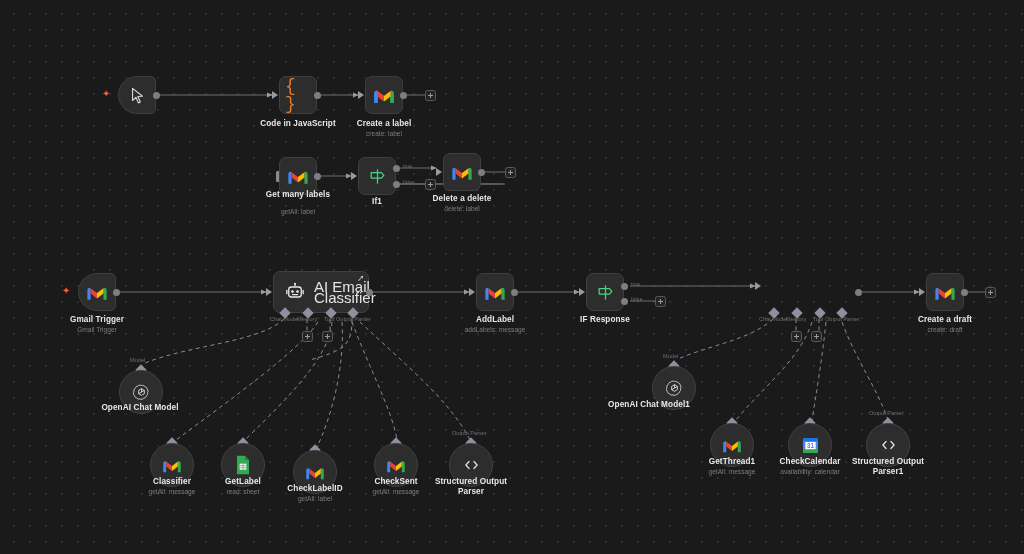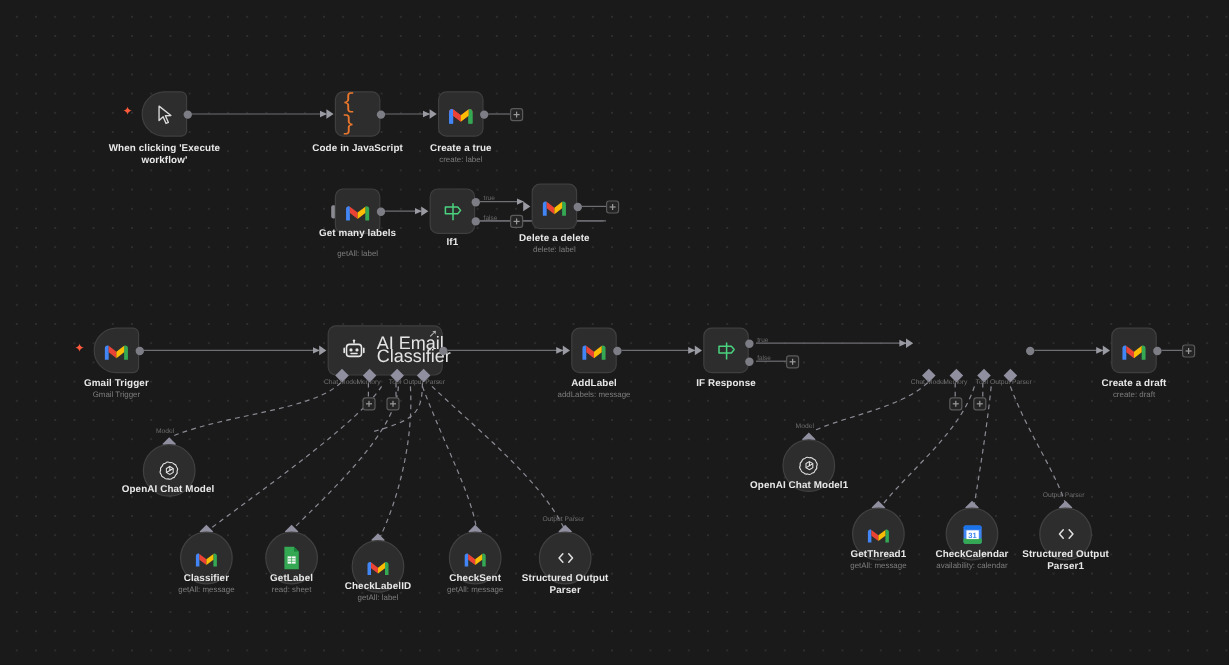--- a/index.html
+++ b/index.html
@@ -169,22 +169,20 @@
 
   <div class="sparkle" style="left:102px;top:89px;">✦</div>
   <div class="node trigger" style="left:118px;top:76px;width:38px;height:38px;">
     <span class="nicon">
       <svg width="17" height="17" viewBox="0 0 24 24">
           <path d="M5 2 L19 13 L12.5 13.4 L16 21.2 L13.2 22.4 L9.8 14.6 L5 19 Z" fill="none" stroke="#d9d9d9" stroke-width="1.6" stroke-linejoin="round"></path>
         </svg>
     </span>
   </div>
   <div class="port" style="left:153px;top:91.5px;"></div>
-  <div class="label" style="left:70px;top:119px;width:134px;">When clicking 'Execute
-workflow'</div>
 
   <div class="arrowin" style="left:272px;top:90.5px;"></div>
   <div class="node" style="left:279px;top:76px;width:38px;height:38px;">
     <span class="nicon">
       <span style="color:#e8762c;font-size:18px;font-family:'Liberation Mono',monospace;line-height:18px;">{ }</span>
     </span>
   </div>
   <div class="port" style="left:314px;top:91.5px;"></div>
   <div class="label" style="left:231px;top:119px;width:134px;">Code in JavaScript</div>
 
@@ -208,21 +206,21 @@
         </g>
         <path d="M10 8.6 L10 34 H3 V12.5 C3 8.8 7 6.5 10 8.6 z" fill="#4285f4"></path>
         <path d="M45 12.5 V34 h-7 V8.6 C41 6.5 45 8.8 45 12.5 z" fill="#34a853"></path>
         <path d="M10 8.6 L24 19.3 L24 31 L10 20.3 z" fill="#ea4335"></path>
         <path d="M38 8.6 L24 19.3 L24 31 L38 20.3 z" fill="#fbbc04"></path>
       </svg>
     </span>
   </div>
   <div class="port" style="left:400px;top:91.5px;"></div>
   <div class="plusbtn" style="left:425px;top:89.5px;"></div>
-  <div class="label" style="left:317px;top:119px;width:134px;">Create a true</div>
+  <div class="label" style="left:317px;top:119px;width:134px;">Create a label</div>
   <div class="sublabel" style="left:317px;top:130px;width:134px;">create: label</div>
 
   <div class="inport" style="left:276px;top:170.5px;"></div>
   <div class="node" style="left:279px;top:157px;width:38px;height:38px;">
     <span class="nicon">
       <svg width="22" height="17" viewBox="0 0 48 36">
         <path d="M10 8.6 L10 34 H3 V12.5 C3 8.8 7 6.5 10 8.6 z" fill="#4285f4"></path>
         <path d="M45 12.5 V34 h-7 V8.6 C41 6.5 45 8.8 45 12.5 z" fill="#34a853"></path>
         <path d="M10 8.6 L24 19.3 L24 31 L10 20.3 z" fill="#ea4335"></path>
         <path d="M38 8.6 L24 19.3 L24 31 L38 20.3 z" fill="#fbbc04"></path>
@@ -457,21 +455,21 @@
   <div class="diamond" style="left:670px;top:362px;"></div>
   <div class="subnode" style="left:652px;top:366px;">
     <span class="nicon">
       <svg width="19" height="19" viewBox="0 0 24 24" fill="none" stroke="#e3e3e3" stroke-width="1.1">
         <path d="M12 3.2c-1.6-.9-3.5-.6-4.7.7-1.7.2-3 1.5-3.4 3.1-1.4.9-2 2.6-1.5 4.1-.9 1.4-.7 3.2.4 4.4.2 1.6 1.4 2.9 3 3.3 1 1.3 2.7 1.8 4.2 1.3 1.6.9 3.5.6 4.7-.7 1.7-.2 3-1.5 3.4-3.1 1.4-.9 2-2.6 1.5-4.1.9-1.4.7-3.2-.4-4.4-.2-1.6-1.4-2.9-3-3.3-1-1.3-2.7-1.8-4.2-1.3z"></path>
         <path d="M12 7.2 L15.6 9.3 v4.2 L12 15.6 8.4 13.5 V9.3 z"></path>
         <path d="M12 7.2 V11.5 M15.6 9.3 L12 11.5 M8.4 13.5 L12 11.5"></path>
       </svg>
     </span>
   </div>
-  <div class="label" style="left:598px;top:400px;width:136px;">OpenAI Chat Model1</div>
+  <div class="label" style="left:581px;top:400px;width:136px;">OpenAI Chat Model1</div>
 
   <div class="diamond" style="left:728px;top:419px;"></div>
   <div class="subnode" style="left:710px;top:423px;">
     <span class="nicon">
       <svg width="20" height="15" viewBox="0 0 48 36">
         <path d="M10 8.6 L10 34 H3 V12.5 C3 8.8 7 6.5 10 8.6 z" fill="#4285f4"></path>
         <path d="M45 12.5 V34 h-7 V8.6 C41 6.5 45 8.8 45 12.5 z" fill="#34a853"></path>
         <path d="M10 8.6 L24 19.3 L24 31 L10 20.3 z" fill="#ea4335"></path>
         <path d="M38 8.6 L24 19.3 L24 31 L38 20.3 z" fill="#fbbc04"></path>
       </svg>

